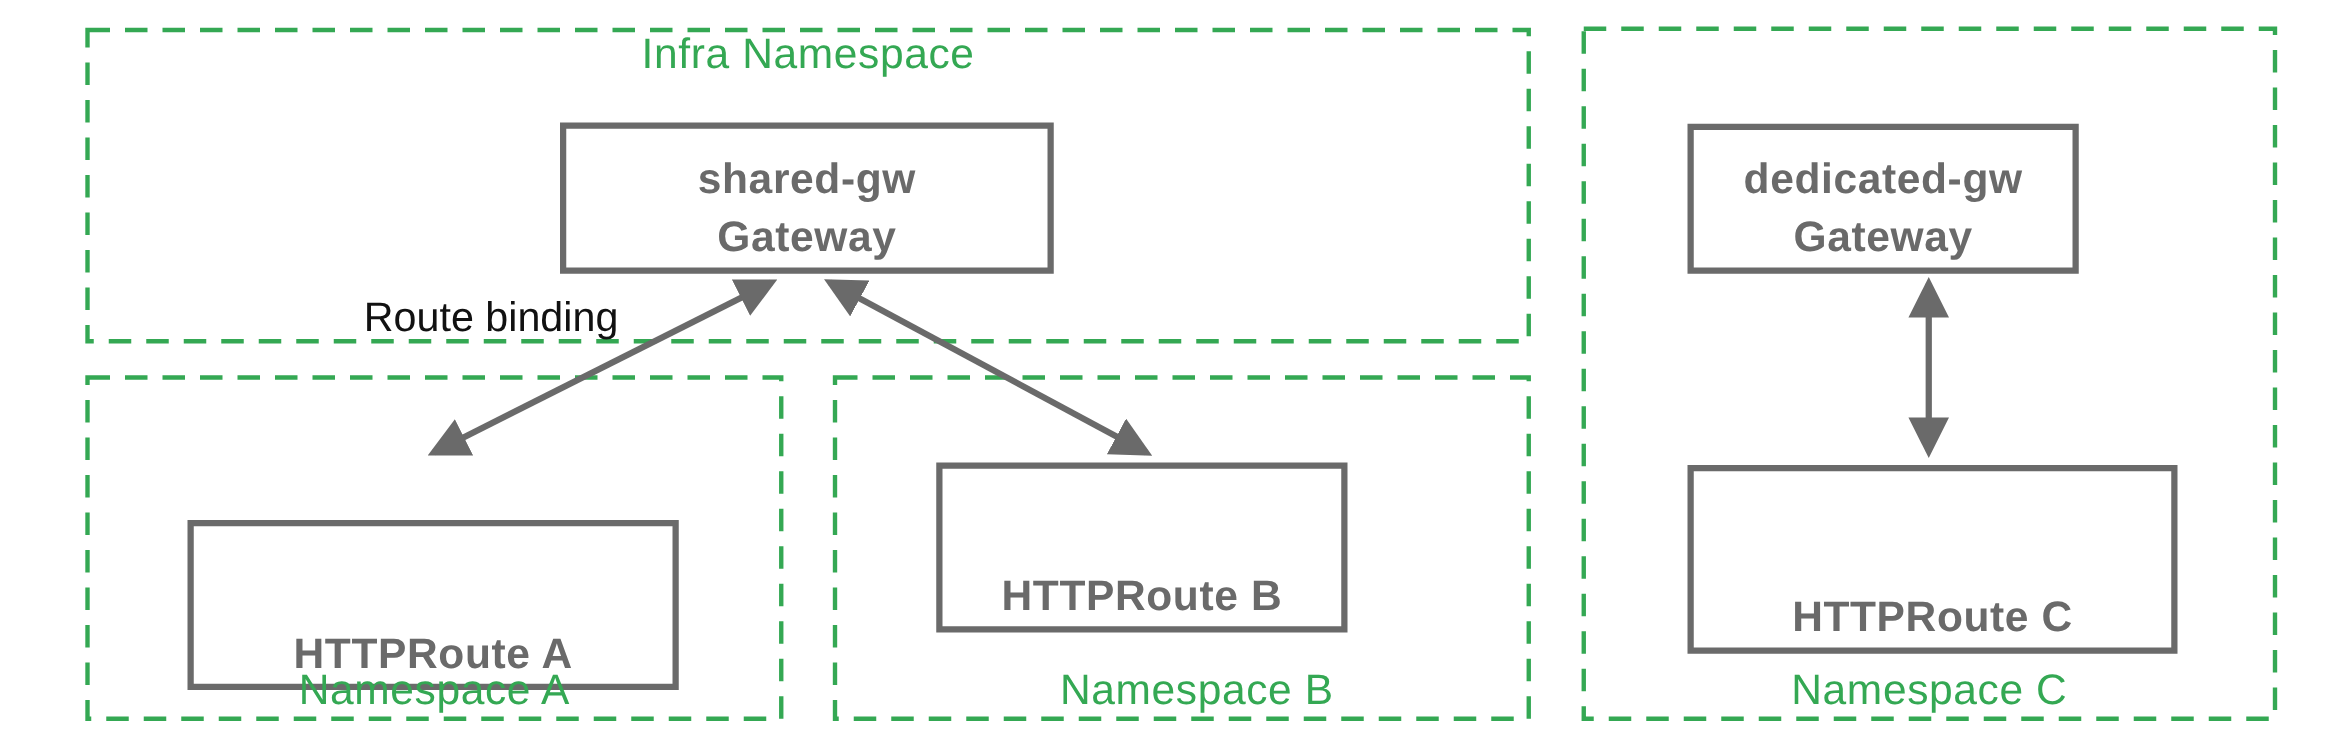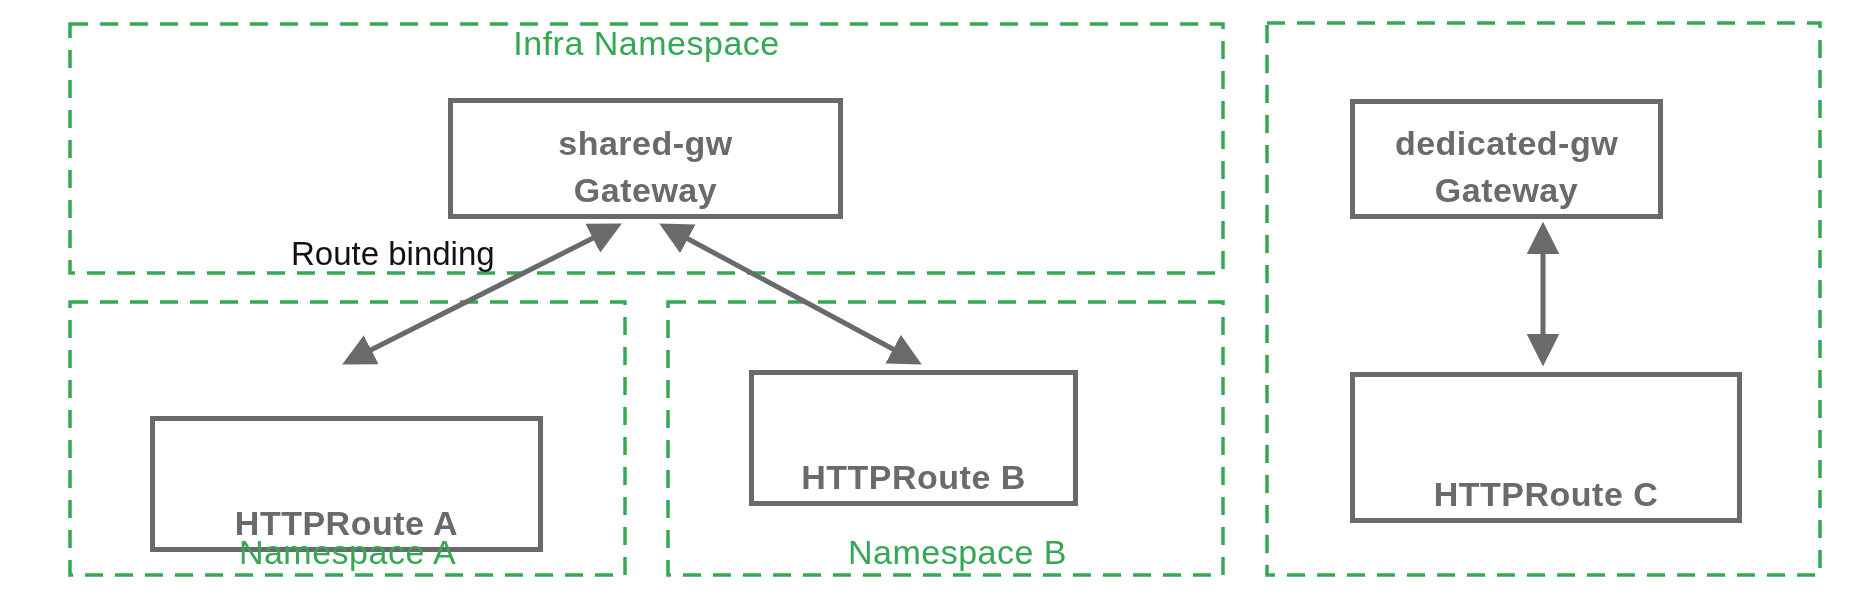--- a/index.html
+++ b/index.html
@@ -99,14 +99,15 @@
   </div>
 
   <div class="node" id="route-a">HTTPRoute A</div>
   <div class="node" id="route-b">HTTPRoute B</div>
   <div class="node" id="route-c">HTTPRoute C</div>
 
   <div class="edge-label" id="route-binding">Route binding</div>
 
   <div class="ns-label" id="ns-a-label">Namespace A</div>
   <div class="ns-label" id="ns-b-label">Namespace B</div>
+  <div class="ns-label" id="ns-c-label">Namespace C</div>
 
 </div>
 
 </body></html>

